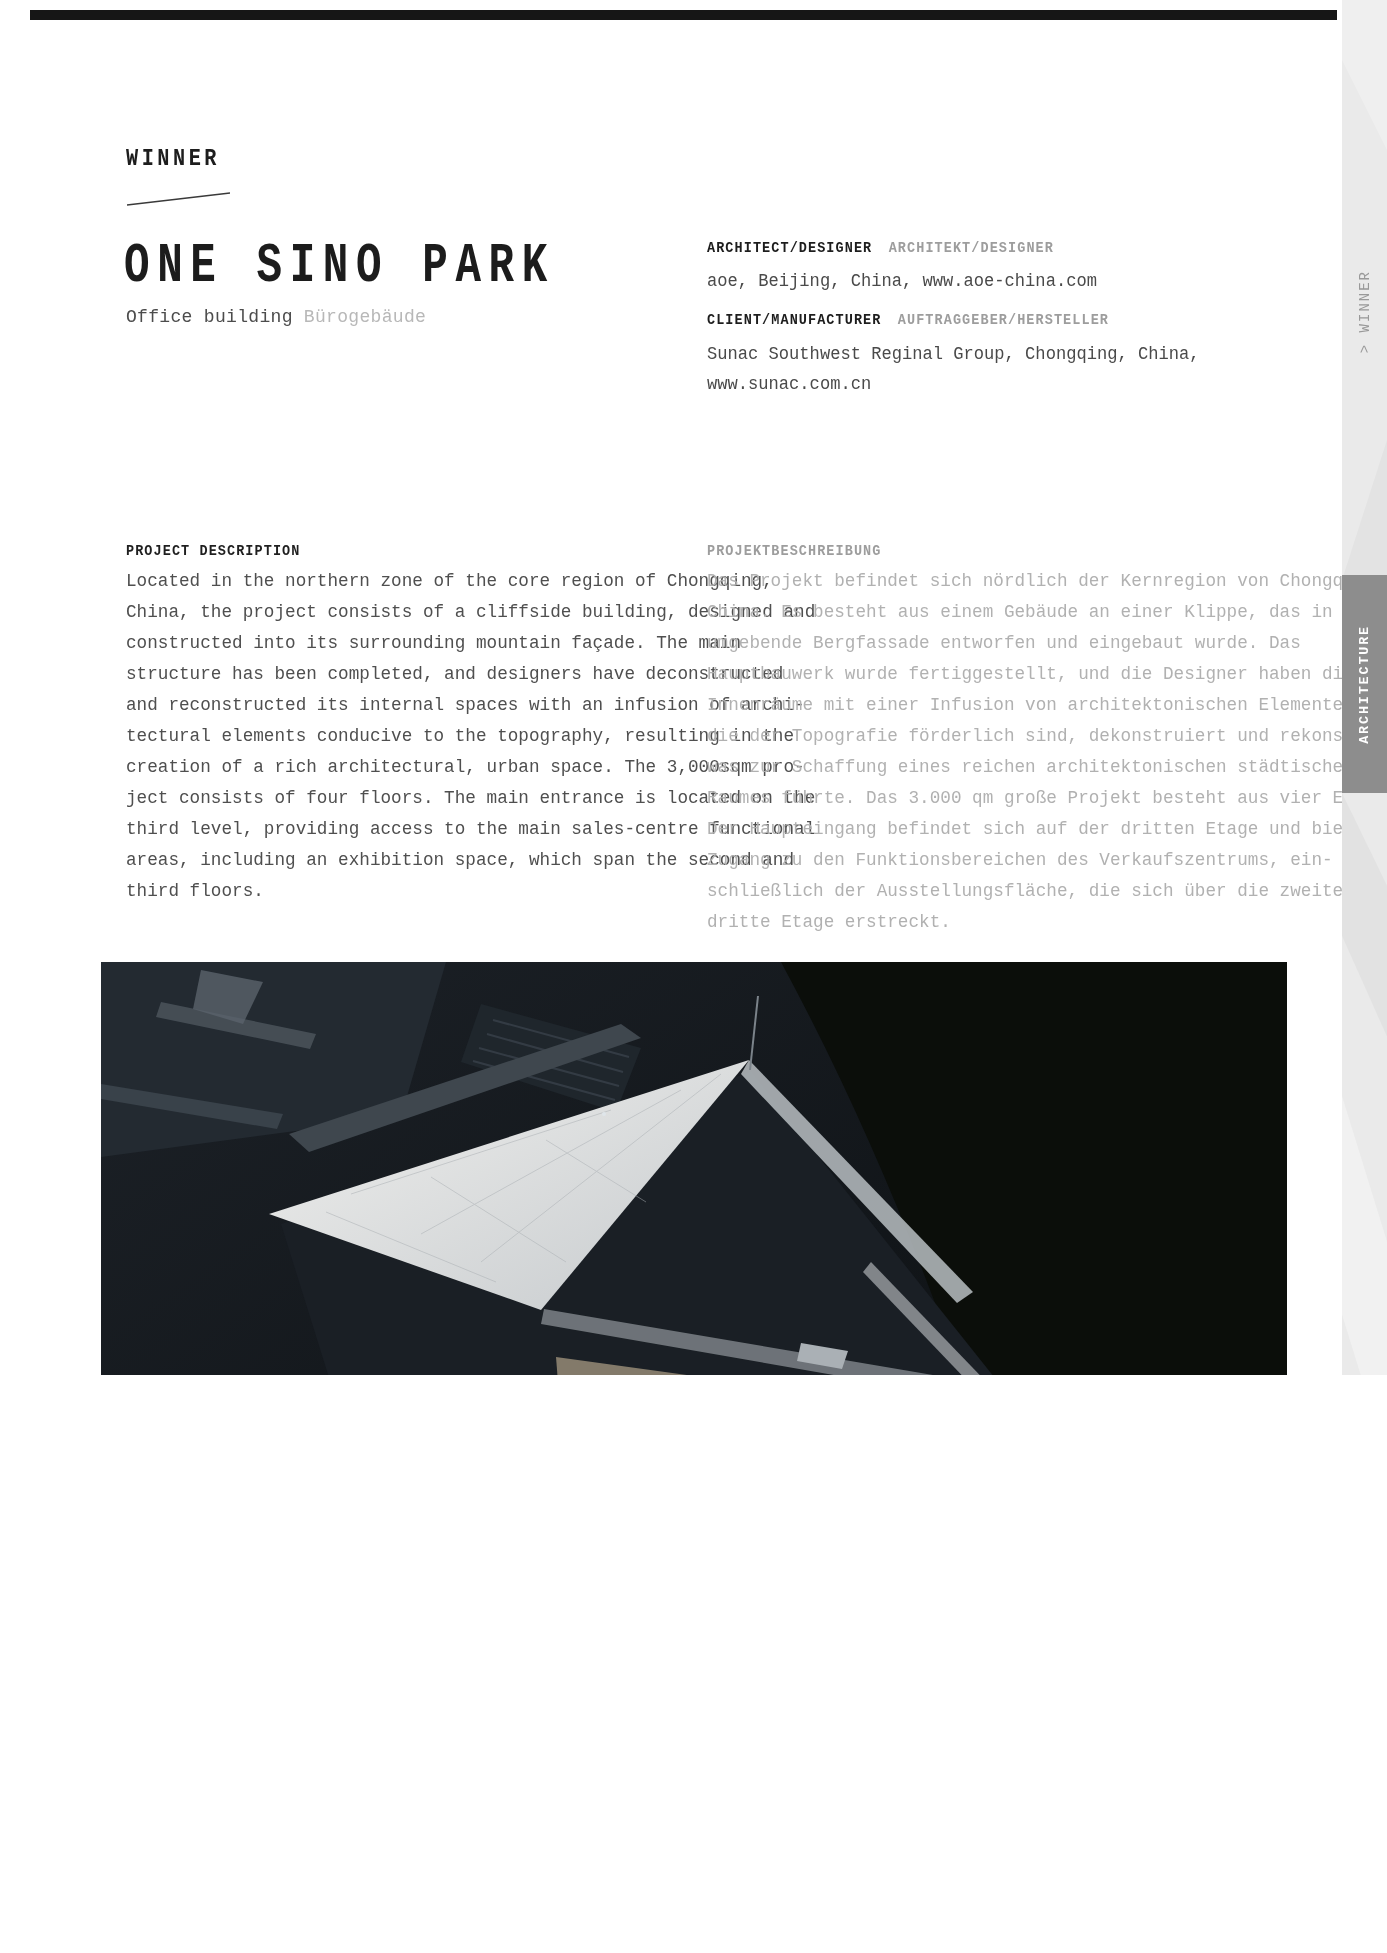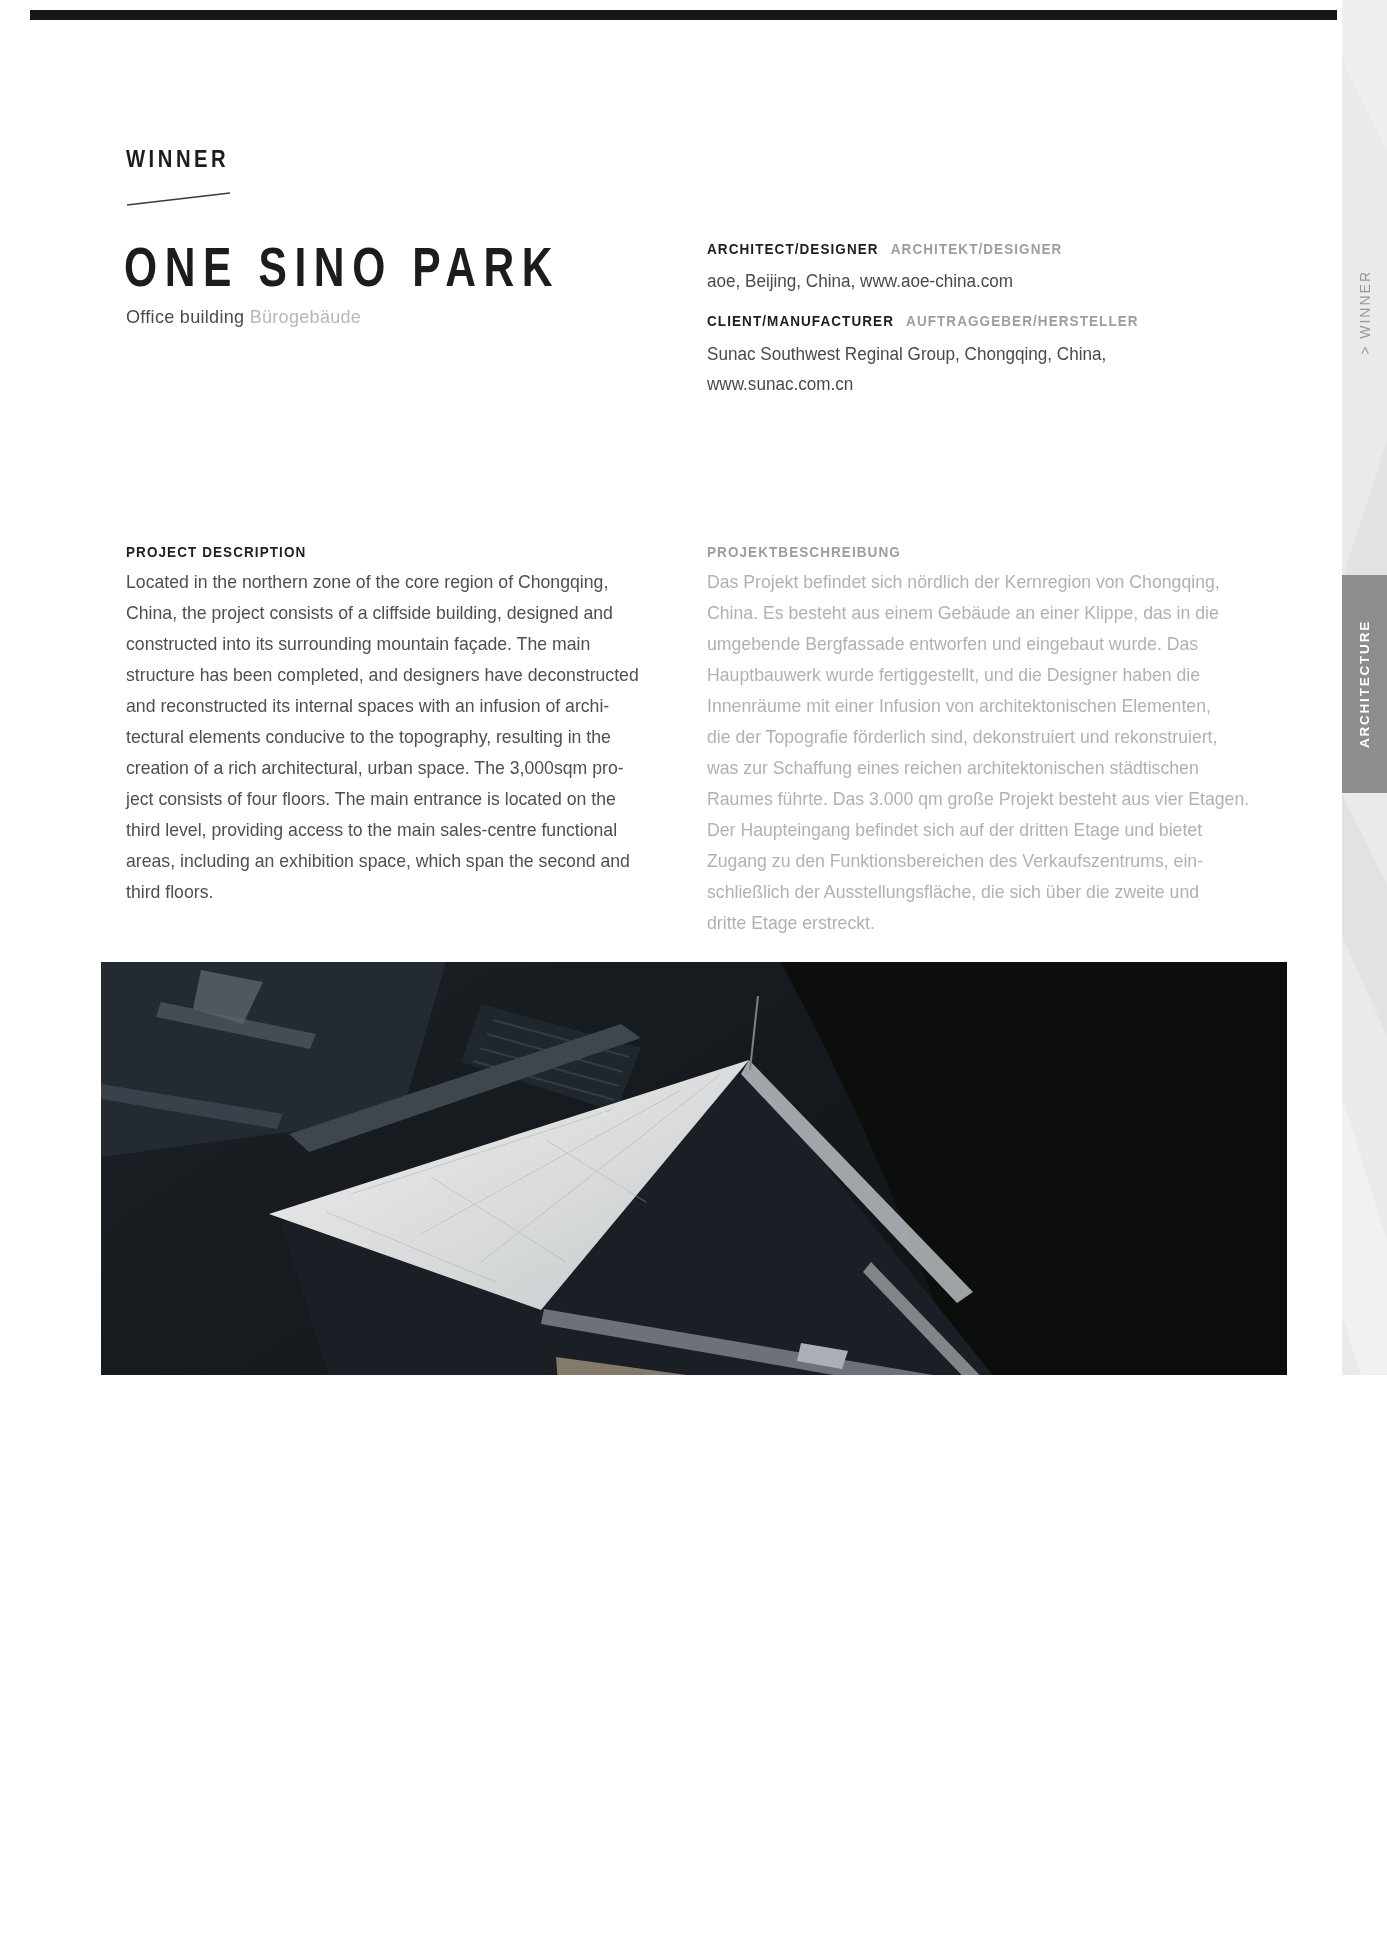--- a/index.html
+++ b/index.html
@@ -1,18 +1,18 @@
 <!DOCTYPE html>
 <html><head>
 <meta charset="utf-8">
 <style>
   html,body{margin:0;padding:0;background:#fff;}
   .page{
     position:relative;width:1387px;height:1375px;background:#ffffff;
-    font-family:Liberation Sans, sans-serif;overflow:hidden;
+    font-family:Liberation Mono, monospace;overflow:hidden;
   }
   .abs{position:absolute;}
   .condensed{transform-origin:left top;}
   
   .top-rule{left:30px;top:10px;width:1307px;height:10px;background:#161616;}
   
   .winner-label{left:126px;top:146px;font-size:23px;font-weight:bold;letter-spacing:4px;color:#1d1d1d;transform:scaleX(.88);}
   .diag-line{left:126px;top:191px;}
   .title{left:124px;top:234px;font-size:56px;font-weight:bold;letter-spacing:10px;color:#1c1c1c;white-space:nowrap;transform:scaleX(.76);}
   .subtitle{left:126px;top:306px;font-size:19px;letter-spacing:.3px;white-space:nowrap;transform:scaleX(.95);transform-origin:left top;}

